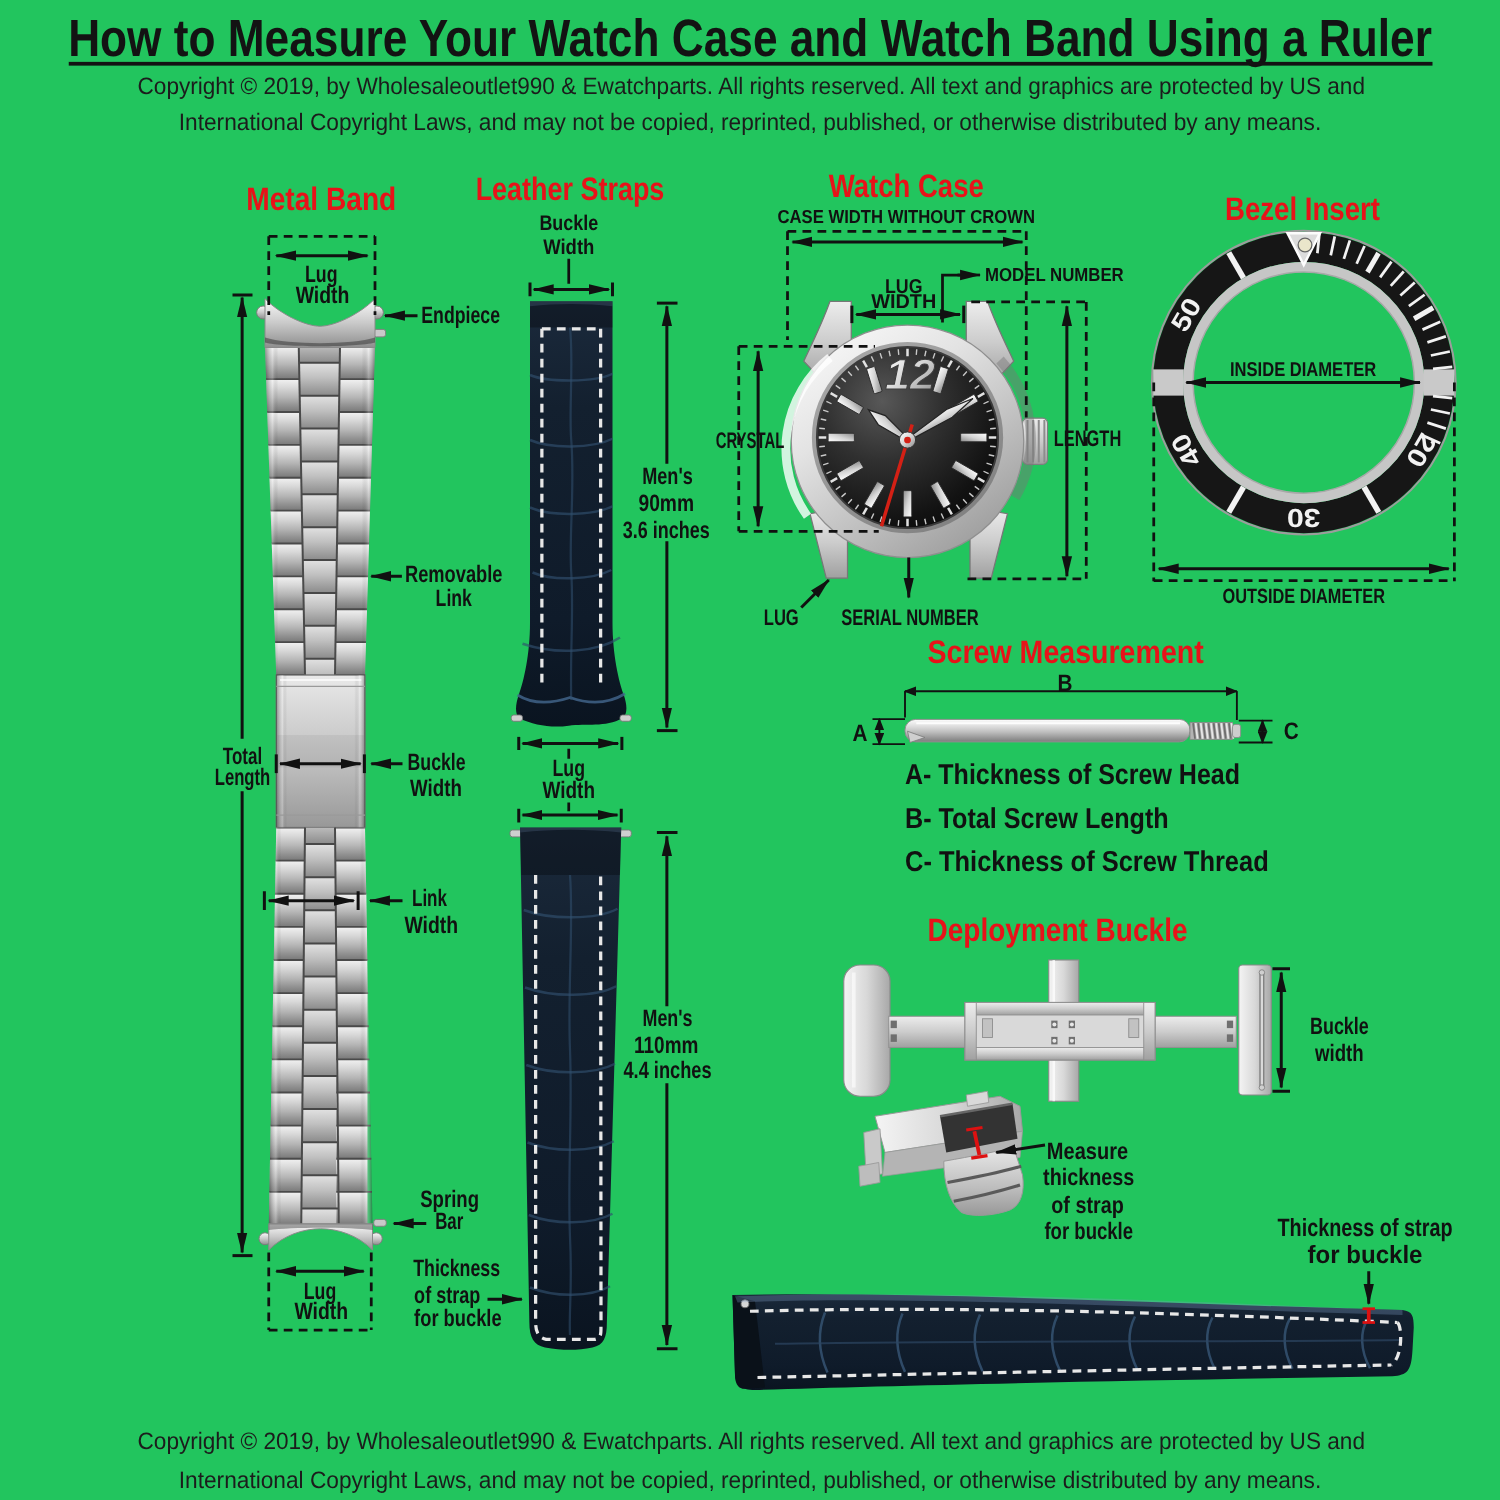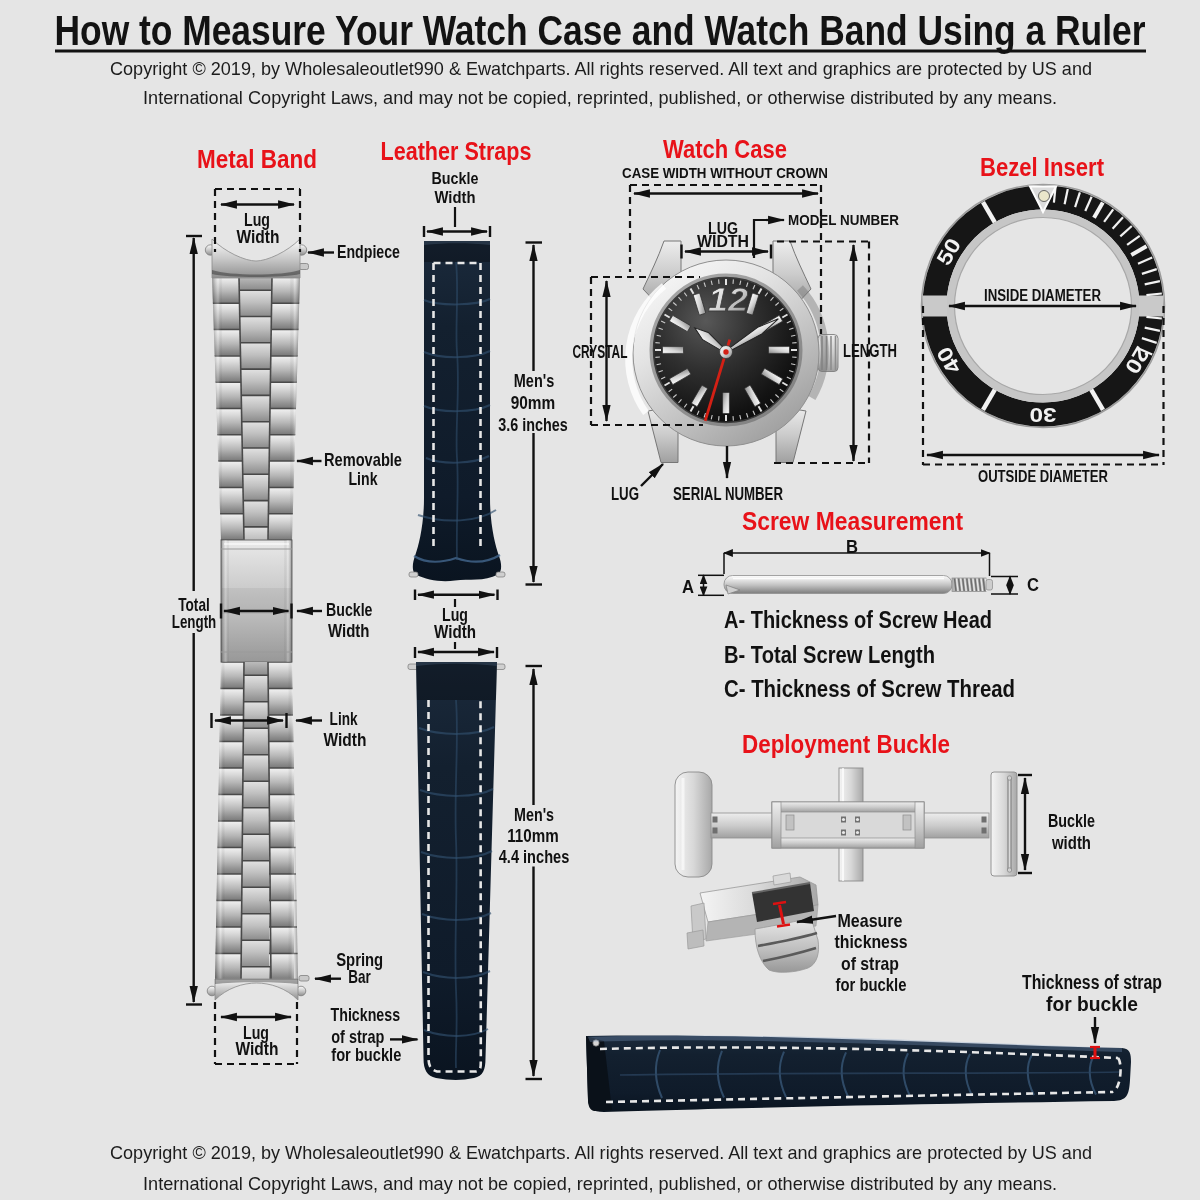--- a/index.html
+++ b/index.html
@@ -1,15 +1,15 @@
 <!DOCTYPE html>
 <html><head><meta charset="utf-8">
 <style>
 html,body{margin:0;padding:0;background:#fff;}
-#page{position:relative;width:1200px;height:1200px;background:#e5e5e5;overflow:hidden;}
+#page{position:relative;width:1200px;height:1200px;background:#22c55e;overflow:hidden;}
 text{font-family:"Liberation Sans",sans-serif;}
 </style></head>
 <body>
 <div id="page">
 <svg width="1200" height="1200" viewBox="0 0 1200 1200">
 <defs>
 <marker id="ar" viewBox="0 0 16 9" refX="15" refY="4.5" markerWidth="17" markerHeight="10" orient="auto-start-reverse" markerUnits="userSpaceOnUse">
           <path d="M0,0.6 L16,4.5 L0,8.4 z" fill="#111"></path>
         </marker>
 <marker id="ars" viewBox="0 0 9 7" refX="8" refY="3.5" markerWidth="10" markerHeight="8" orient="auto-start-reverse" markerUnits="userSpaceOnUse">

